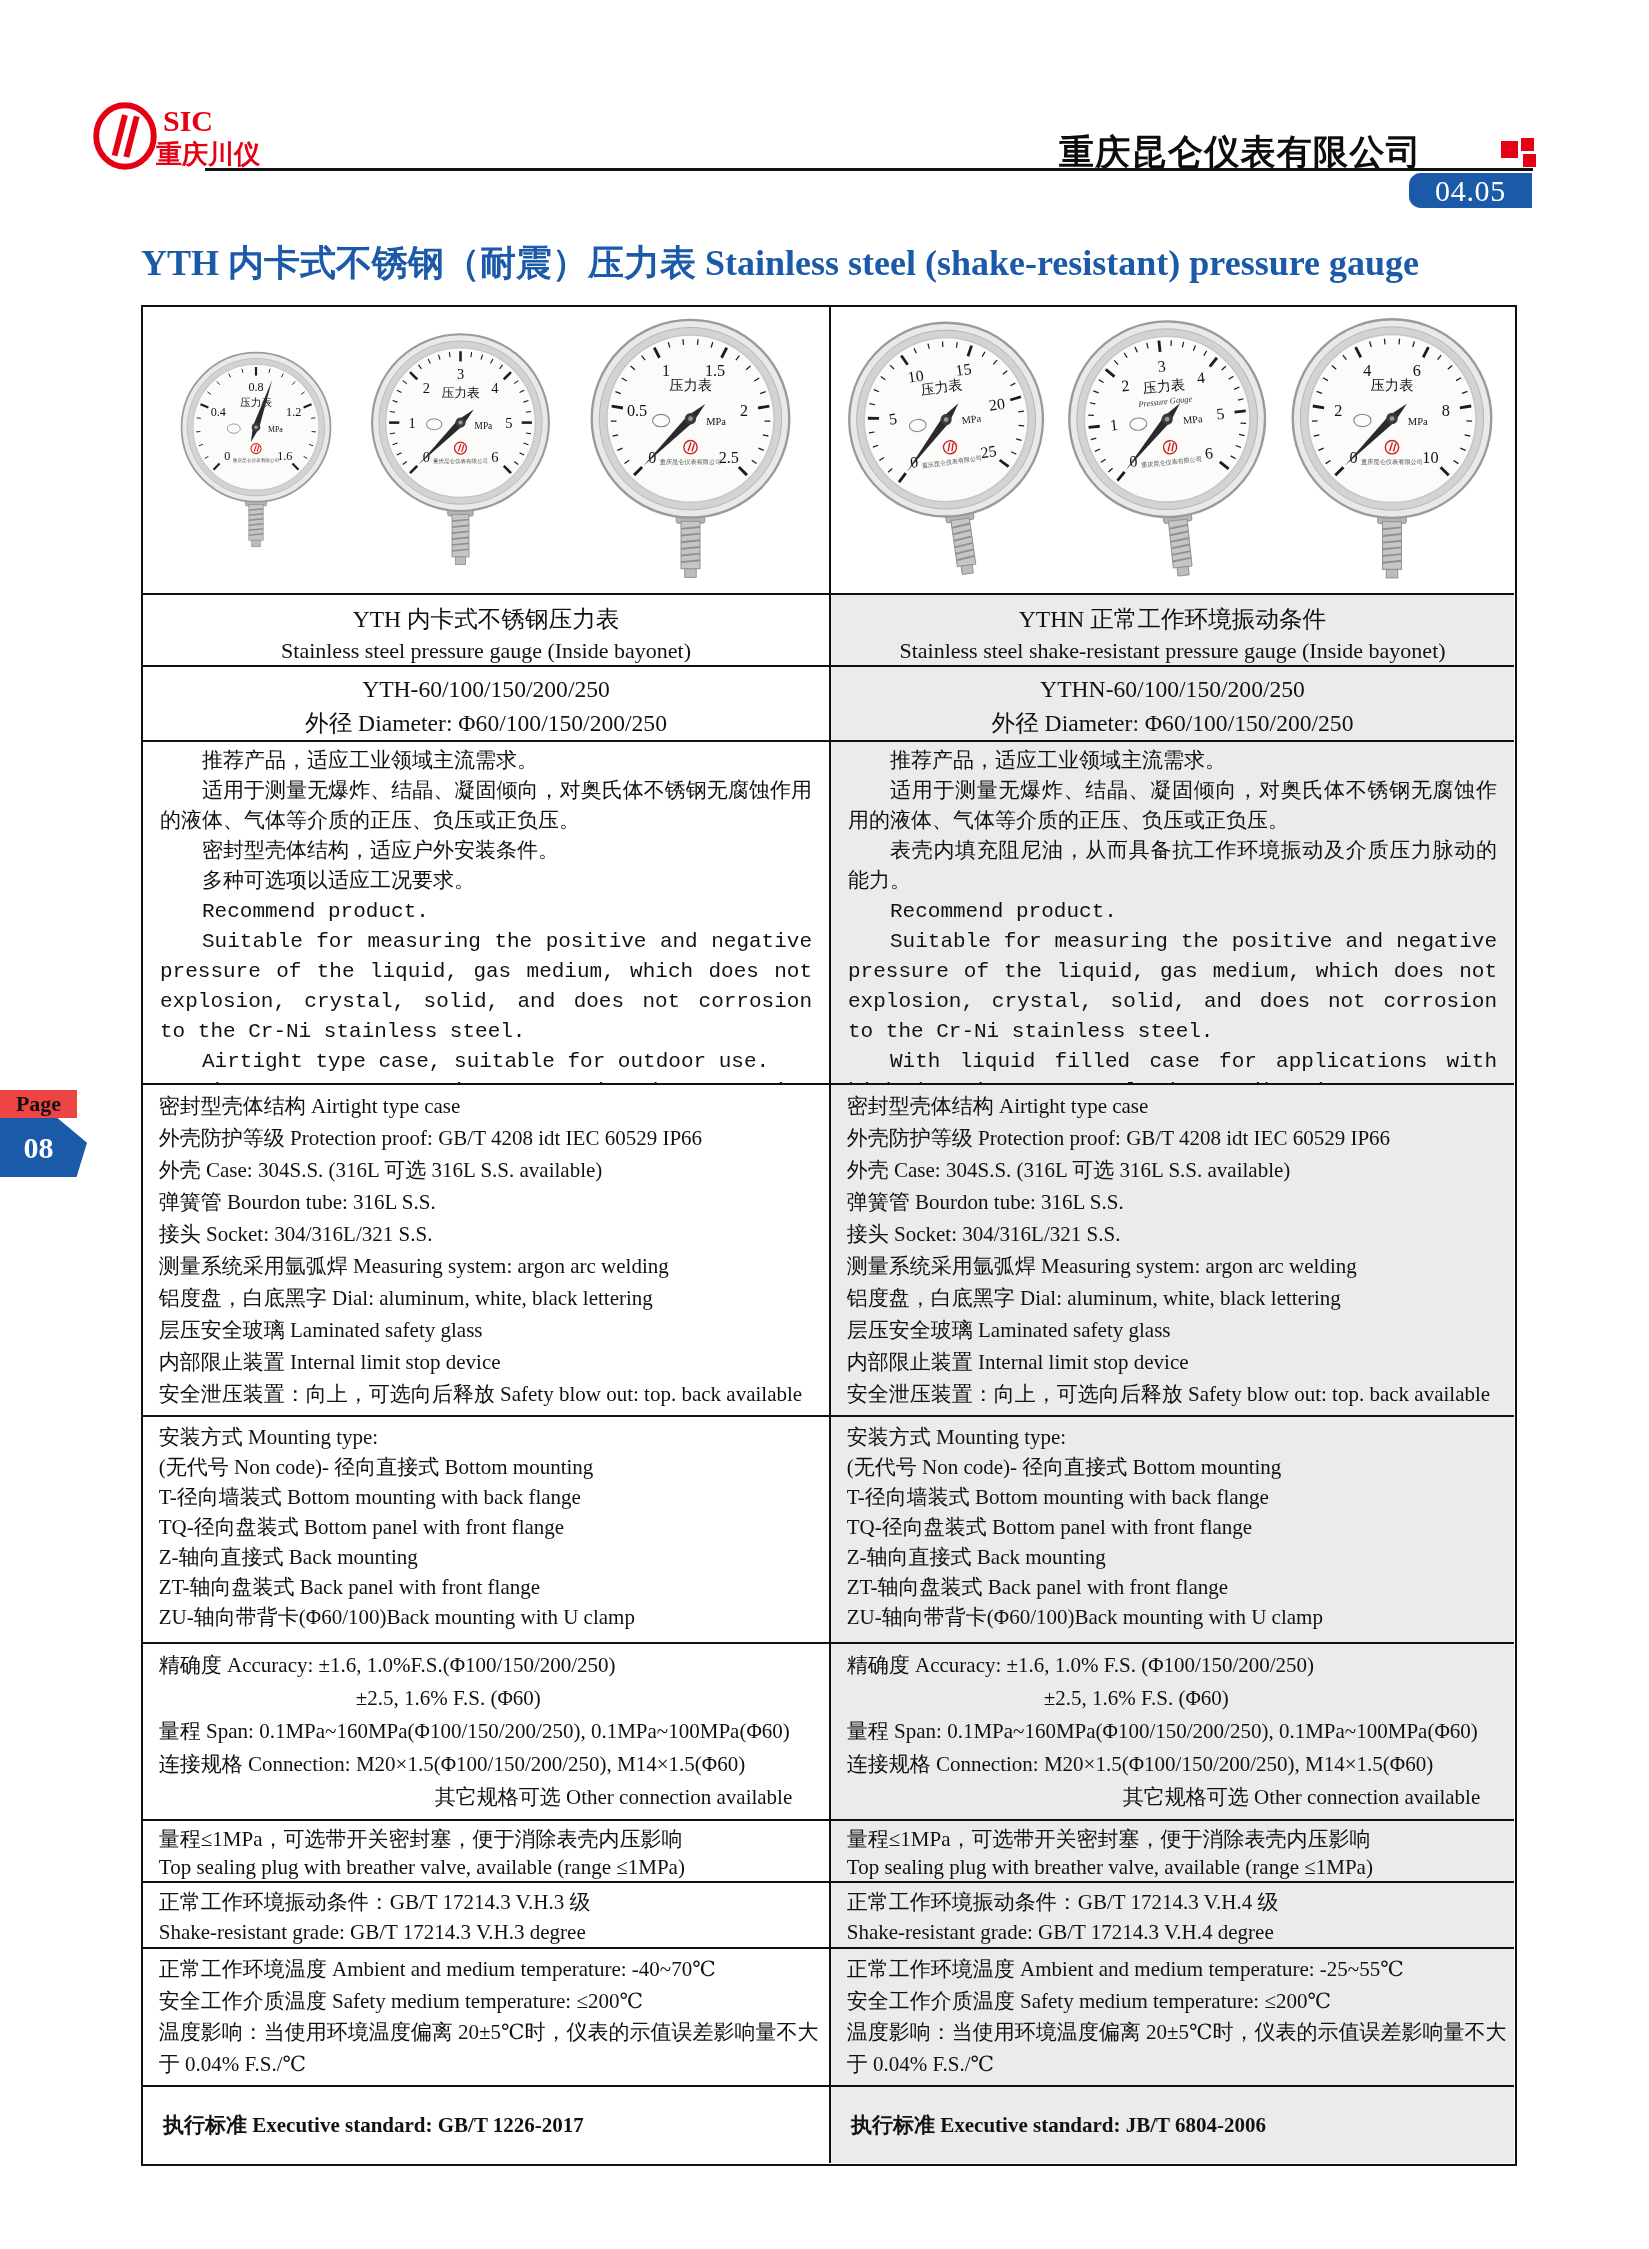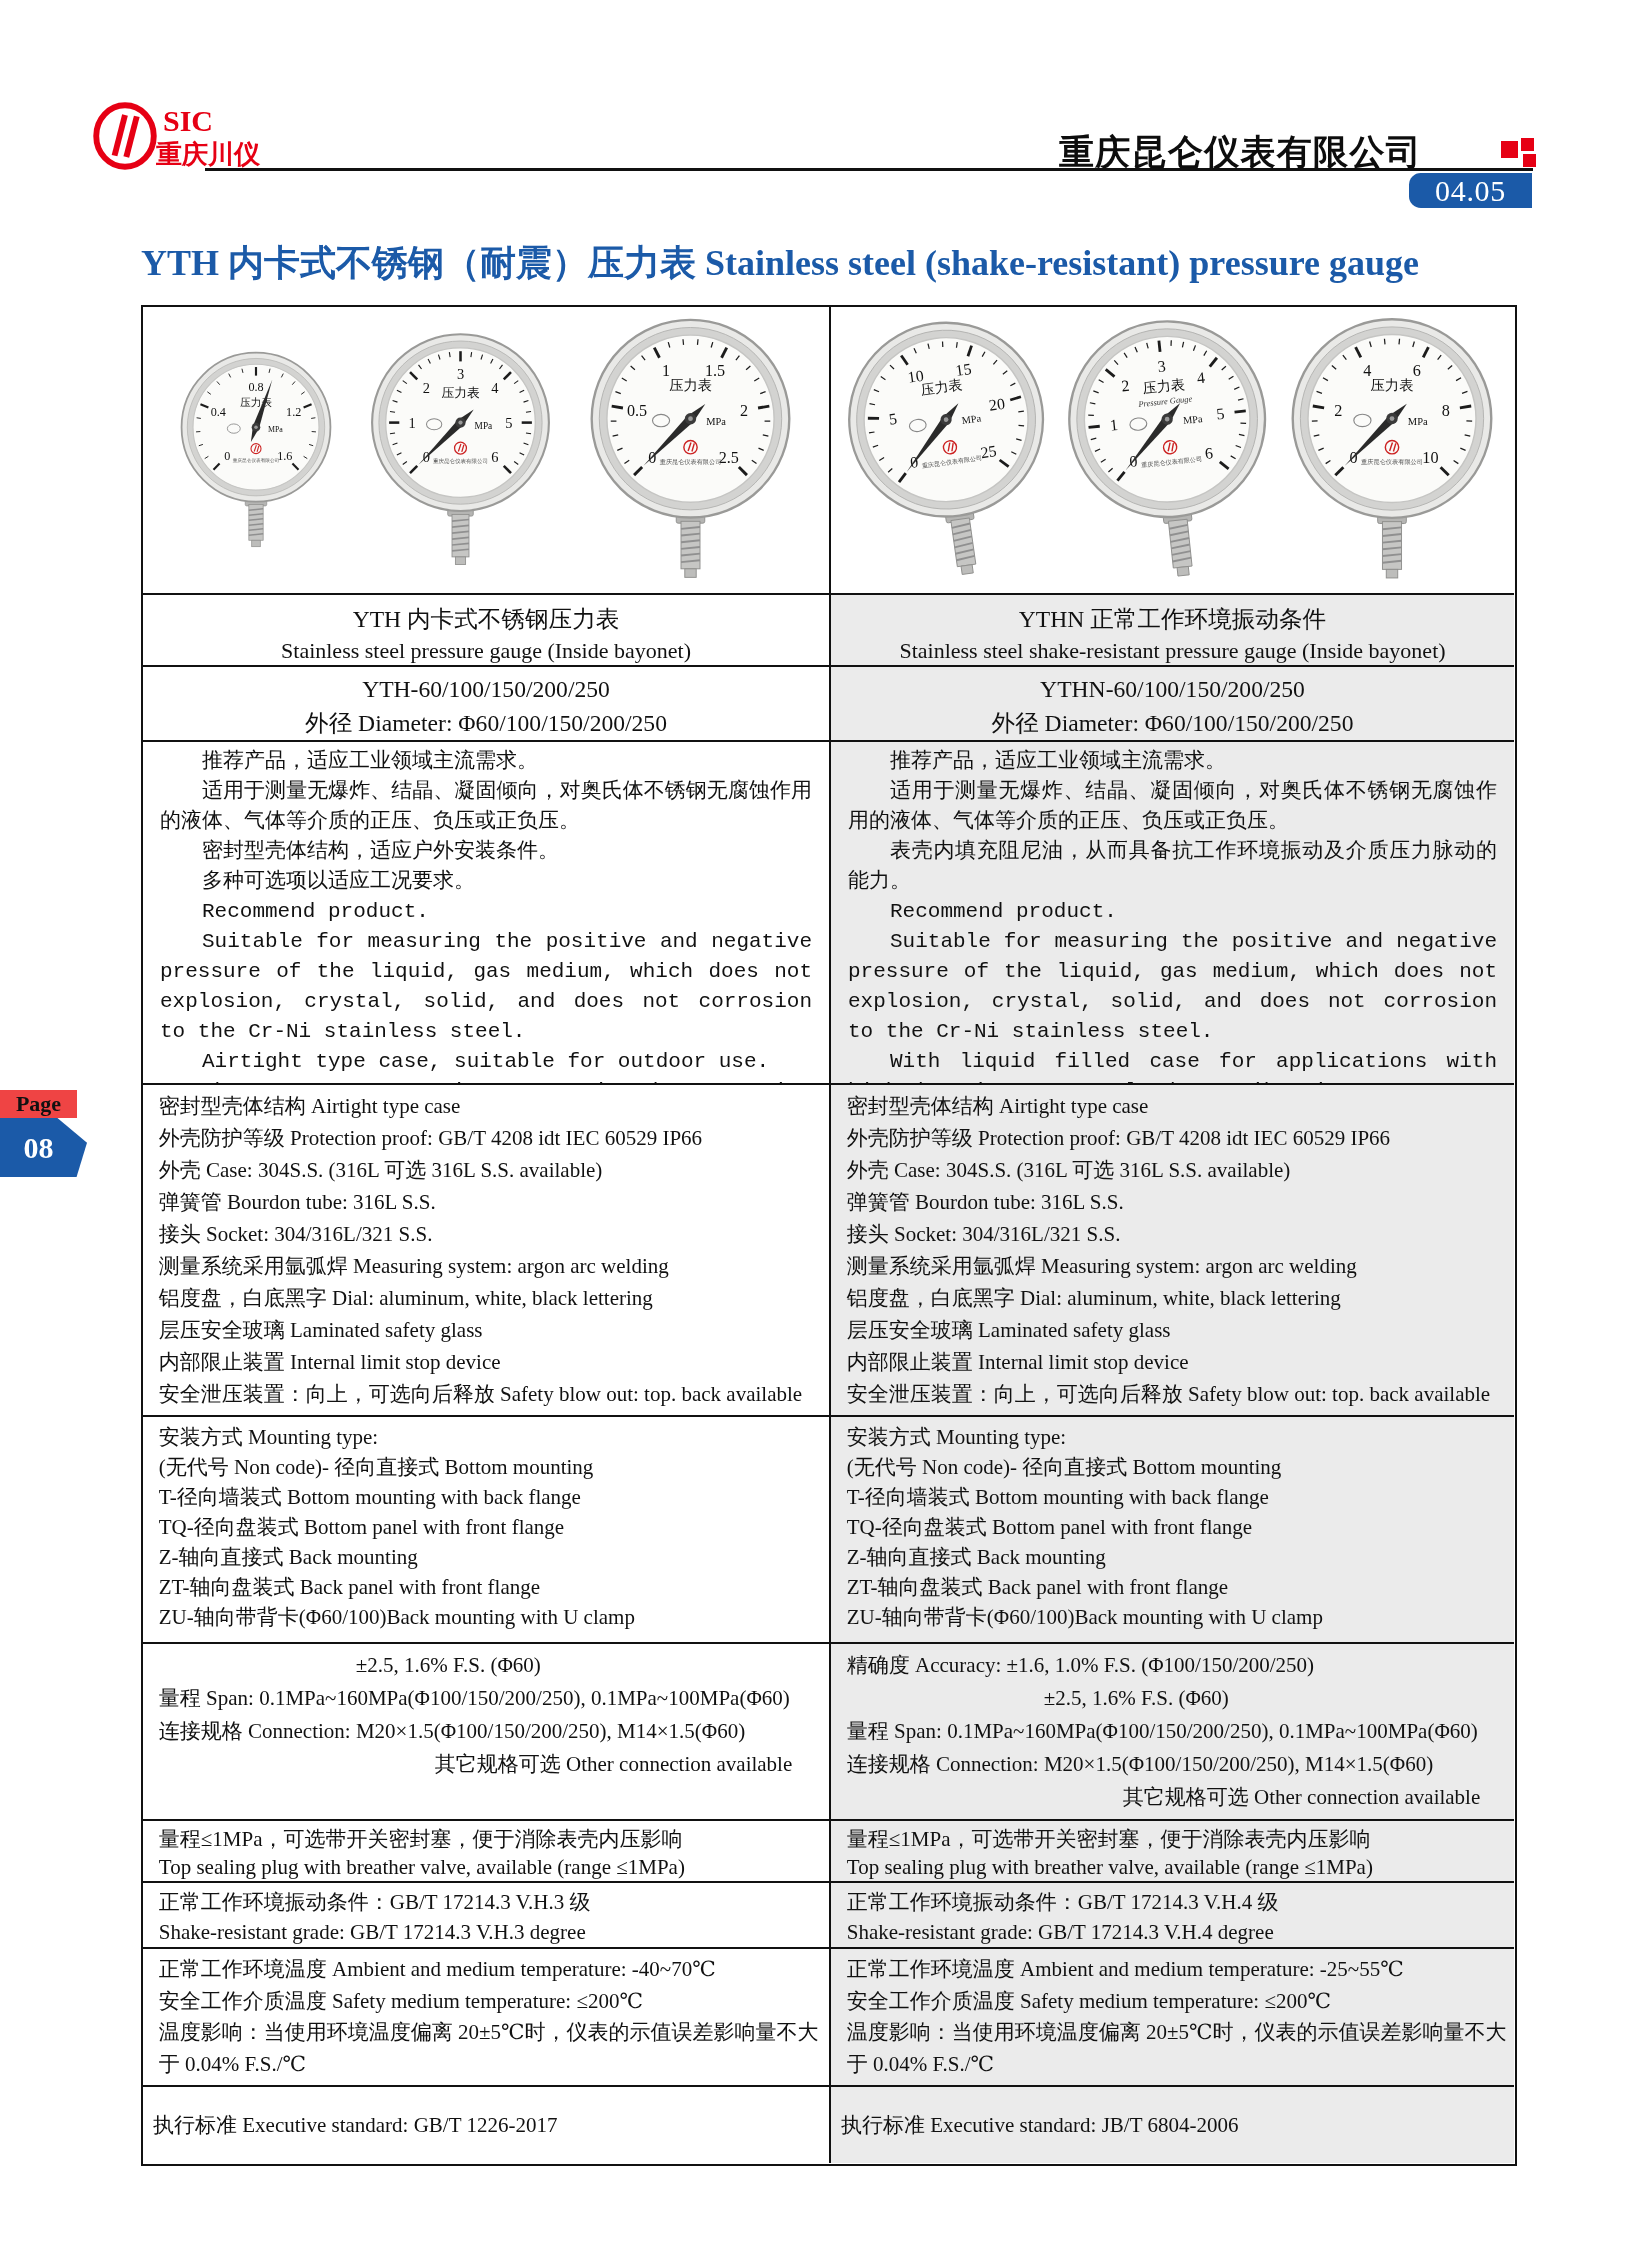--- a/index.html
+++ b/index.html
@@ -55,21 +55,21 @@
   .desc-cell p{margin:0;text-indent:2em;text-align:justify;font-family:Liberation Mono, monospace;}
   .spec-cell{padding:5.3px 6.6px 0 15.8px;font-size:21px;}
   .r5 .line{line-height:32px;}
   .r6 .line{line-height:30px;}
   .r7 .line{line-height:33px;}
   .r8 .line{line-height:27.6px;}
   .r9 .line{line-height:29.5px;}
   .r10 .line{line-height:31.5px;}
   .ind1{padding-left:197px;}
   .ind2{padding-left:276px;}
-  .std-cell{display:flex;align-items:center;padding-left:10px;font-size:21px;}
+  .std-cell{display:flex;align-items:center;padding-left:20px;font-size:21px;font-weight:bold;}
 
   svg.gauge{display:block;}
   svg text{font-family:"Liberation Serif","DejaVu Serif",serif;}
 </style>
 </head>
 <body>
 
 <div class="page">
 
   <svg class="logo-mark" width="66" height="68" viewBox="0 0 100 104">
@@ -523,20 +523,21 @@
         <div class="line">安装方式 Mounting type:</div>
         <div class="line">(无代号 Non code)- 径向直接式 Bottom mounting</div>
         <div class="line">T-径向墙装式 Bottom mounting with back flange</div>
         <div class="line">TQ-径向盘装式 Bottom panel with front flange</div>
         <div class="line">Z-轴向直接式 Back mounting</div>
         <div class="line">ZT-轴向盘装式 Back panel with front flange</div>
         <div class="line">ZU-轴向带背卡(Φ60/100)Back mounting with U clamp</div>
       </div>
 
     <div class="cell L spec-cell r7">
+        <div class="line">精确度 Accuracy:  ±1.6, 1.0%F.S.(Φ100/150/200/250)</div>
         <div class="line ind1">±2.5, 1.6% F.S. (Φ60)</div>
         <div class="line">量程 Span: 0.1MPa~160MPa(Φ100/150/200/250), 0.1MPa~100MPa(Φ60)</div>
         <div class="line">连接规格 Connection: M20×1.5(Φ100/150/200/250), M14×1.5(Φ60)</div>
         <div class="line ind2">其它规格可选 Other connection available</div>
       </div>
     <div class="cell gray spec-cell r7">
         <div class="line">精确度 Accuracy:  ±1.6, 1.0% F.S. (Φ100/150/200/250)</div>
         <div class="line ind1">±2.5, 1.6% F.S. (Φ60)</div>
         <div class="line">量程 Span: 0.1MPa~160MPa(Φ100/150/200/250), 0.1MPa~100MPa(Φ60)</div>
         <div class="line">连接规格 Connection: M20×1.5(Φ100/150/200/250), M14×1.5(Φ60)</div>

